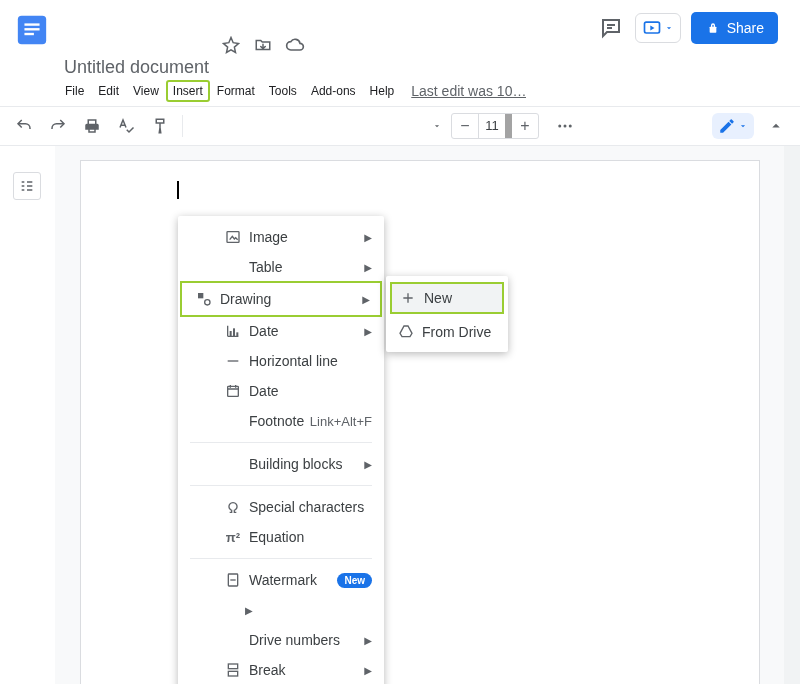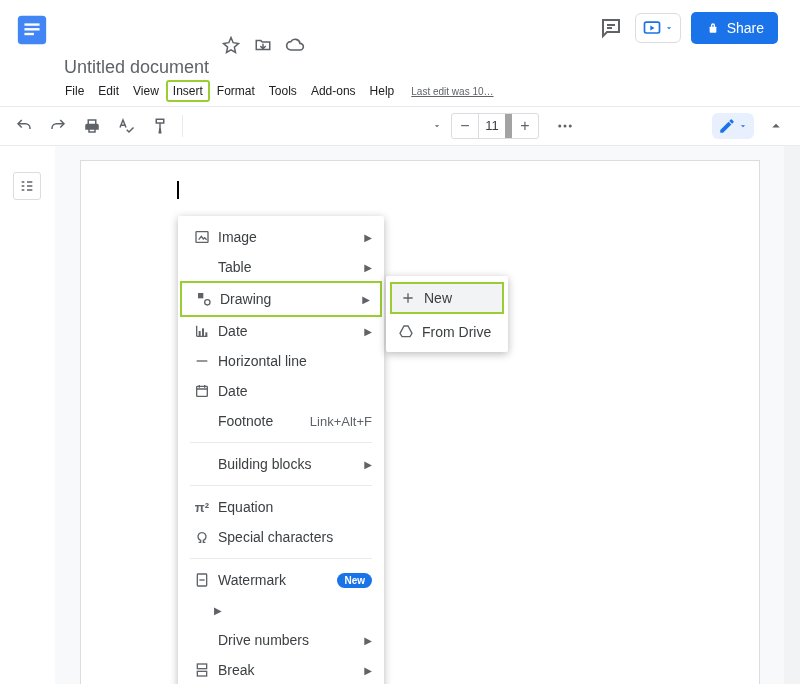--- a/index.html
+++ b/index.html
@@ -7,42 +7,42 @@
   .top { padding:6px 8px 0 8px; display:flex; align-items:flex-start; }
   .logo { width:40px; height:40px; border-radius:6px; display:flex; align-items:center; justify-content:center; margin:4px 4px 0 4px;}
   .logo svg { width:34px; height:34px;}
   .titlearea { flex:1; }
   .titleline { display:flex; align-items:center; gap:4px; padding:4px 0 0 4px;}
   .doctitle { font-size:18px; color:#5f6368; padding:2px 4px;margin-top:45px;}
   .iconbtn { width:28px; height:28px; display:flex; align-items:center; justify-content:center; color:#5f6368; border-radius:4px;}
   .menubar { display:flex; align-items:center; gap:0; padding:0 0 4px 2px;}
   .menubtn { font-size:12px; color:#202124; padding:4px 7px; border-radius:3px;}
   .menubtn.highlight { border:2px solid #9acd32; padding:2px 5px; }
-  .lastedit { font-size:10px; color:#5f6368; text-decoration:underline; margin-left:10px; max-width:120px; white-space:nowrap; overflow:hidden; text-overflow:ellipsis;}
+  .lastedit { font-size:14px; color:#5f6368; text-decoration:underline; margin-left:10px; max-width:120px; white-space:nowrap; overflow:hidden; text-overflow:ellipsis;}
   .rightbtns { display:flex; align-items:center; gap:10px; padding:6px 14px 0 0;}
   .commentsvg, .presentbtn { color:#5f6368; }
   .presentbtn { border:1px solid #dadce0; border-radius:6px; padding:4px 6px; display:flex; align-items:center; gap:2px; color:#1a73e8;}
   .sharebtn { background:#1a73e8; color:#fff; border-radius:5px; font-size:14px; font-weight:500; padding:8px 14px; display:flex; align-items:center; gap:6px;}
   .toolbar { border-top:1px solid #e8eaed; border-bottom:1px solid #e8eaed; height:40px; display:flex; align-items:center; padding:0 10px; gap:6px; position:relative; z-index:1;}
   .tbicon { width:28px; height:28px; display:flex; align-items:center; justify-content:center; color:#5f6368; border-radius:4px;}
   .tbsep { width:1px; height:22px; background:#e8eaed; margin:0 2px;}
   .fontsize { display:flex; align-items:center; border:1px solid #dadce0; border-radius:3px; height:26px; margin-left:260px;}
   .fsbtn { width:26px; text-align:center; font-size:16px; color:#5f6368; line-height:24px;}
   .fsval { width:34px; text-align:center; font-size:13px; border-left:1px solid #dadce0; border-right:7px solid #a3a3a3; line-height:24px;}
   .tbright { margin-left:auto; display:flex; gap:8px; align-items:center;}
   .editpill { background:#e8f0fe; border-radius:6px; display:flex; align-items:center; padding:4px 6px; gap:2px; color:#1a73e8;}
   .body { position:relative; height:calc(684px - 110px); background:#f8f9fa; display:flex;}
   .leftstrip { width:55px; background:#fff; border-right:1px solid #fff; display:flex; justify-content:center; padding-top:26px;}
   .outline { border:1px solid #dadce0; width:28px; height:28px; border-radius:3px; display:flex; align-items:center; justify-content:center; color:#5f6368;}
   .page { position:absolute; left:80px; top:14px; width:680px; height:900px; background:#fff; border:1px solid #dadce0;}
   .cursor { position:absolute; left:96px; top:20px; width:2px; height:18px; background:#000;}
   
   .menu { position:absolute; background:#fff; box-shadow:0 2px 8px rgba(0,0,0,.28); border-radius:2px; padding:6px 0; z-index:10;}
   .insertmenu { left:178px; top:70px; width:206px;}
-  .mi { display:flex; align-items:center; height:30px; padding:0 12px 0 12px; font-size:14px; color:#3c4043; position:relative;}
+  .mi { display:flex; align-items:center; height:30px; padding:0 12px 0 12px; font-size:14px; color:#3c4043; position:relative;margin-left:31px;}
   .mi .icn { width:24px; display:flex; justify-content:center; color:#5f6368;}
   .mi .lbl { flex:1; padding-left:4px;}
   .mi .arrow { color:#5f6368; font-size:10px;}
   .mi .sc { color:#5f6368; font-size:13px;}
   .mi.disabled { color:#bdc1c6;}
   .mi.highlight { border:2px solid #9acd32; height:24px; margin:-1px 2px; padding:16px 10px;}
   .msep { height:1px; background:#e8eaed; margin:6px 12px;}
   .newbadge { background:#1a73e8; color:#fff; font-size:10px; font-weight:700; padding:2px 7px; border-radius:9px;}
   .submenu { left:386px; top:130px; width:122px; padding:4px 0;}
   .smi { display:flex; align-items:center; height:32px; padding:0 12px; font-size:14px; color:#3c4043; gap:8px;}
@@ -262,30 +262,30 @@
         <span class="sc">Link+Alt+F</span>
       </div>
     <div class="msep"></div>
     <div class="mi">
         <span class="icn"></span>
         <span class="lbl">Building blocks</span>
         <span class="arrow">▶</span>
       </div>
     <div class="msep"></div>
     <div class="mi">
+        <span class="icn">
+          <svg width="16" height="16" viewBox="0 0 24 24" fill="none" stroke="#5f6368" stroke-width="2">
+            <path d="M7 20h3v-3a6 6 0 114 0v3h3"></path>
+          </svg>
+        </span>
+        <span class="lbl">Special characters</span>
+      </div>
+    <div class="mi">
         <span class="icn" style="font-size:13px;font-weight:bold;color:#5f6368;">π²</span>
         <span class="lbl">Equation</span>
-      </div>
-    <div class="mi">
-        <span class="icn">
-          <svg width="16" height="16" viewBox="0 0 24 24" fill="none" stroke="#5f6368" stroke-width="2">
-            <path d="M7 20h3v-3a6 6 0 114 0v3h3"></path>
-          </svg>
-        </span>
-        <span class="lbl">Special characters</span>
       </div>
     <div class="msep"></div>
     <div class="mi">
         <span class="icn">
           <svg width="16" height="16" viewBox="0 0 24 24" fill="none" stroke="#5f6368" stroke-width="2">
             <rect x="5" y="3" width="14" height="18" rx="1"></rect>
             <path d="M8 12h8"></path>
           </svg>
         </span>
         <span class="lbl">Watermark</span>

